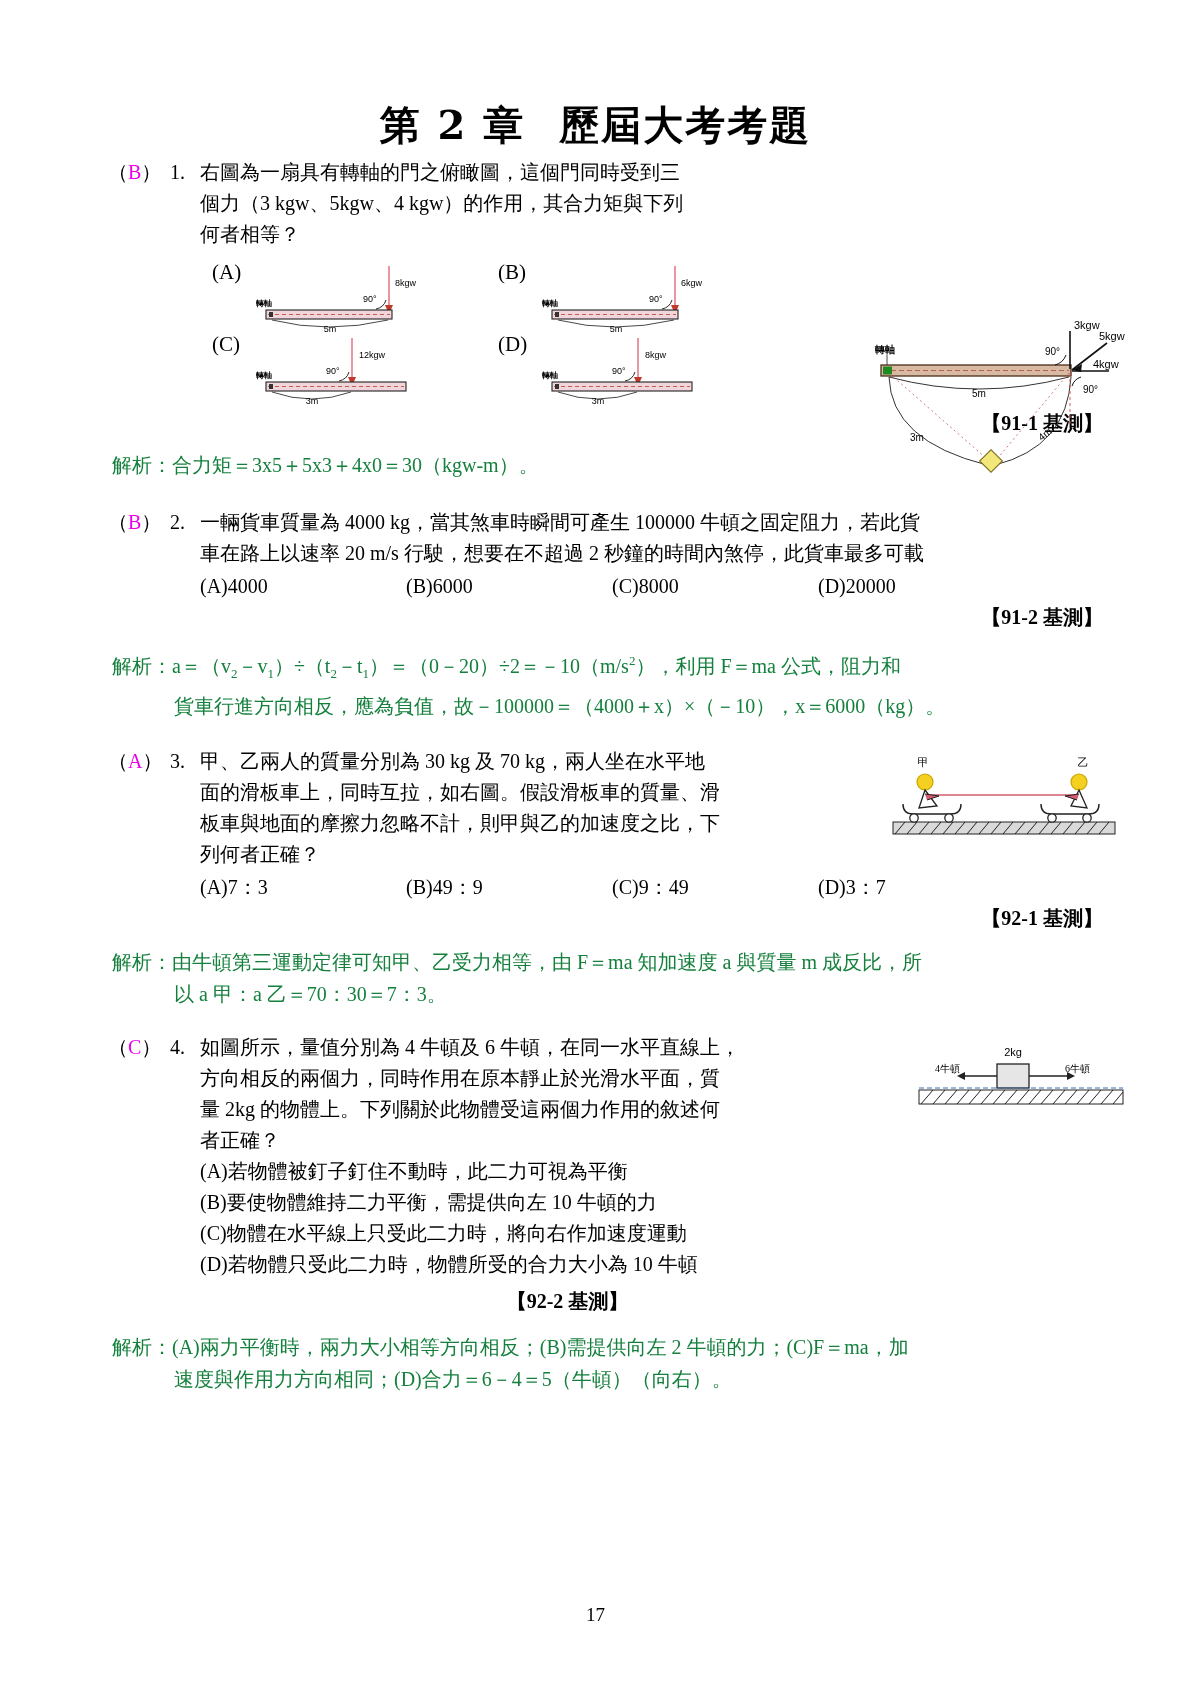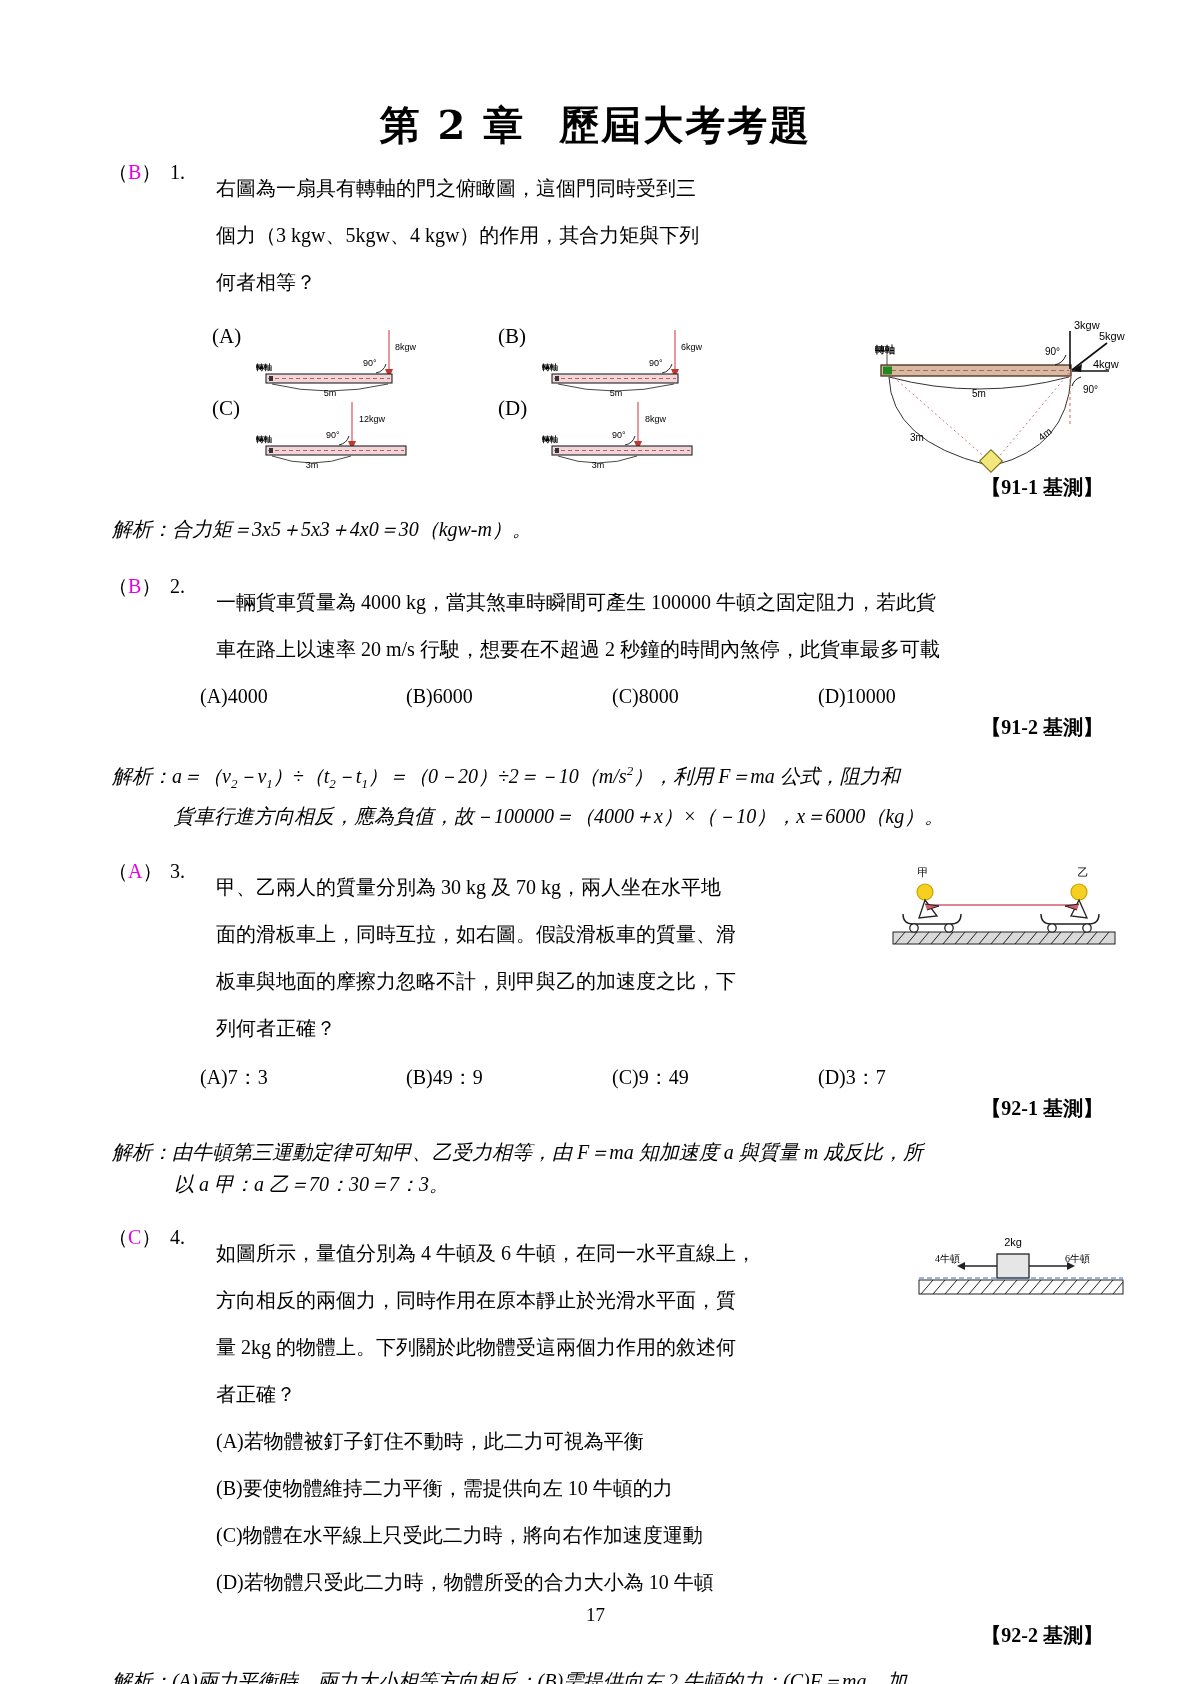--- a/index.html
+++ b/index.html
@@ -25,31 +25,31 @@
   
   .q{position:relative;margin:0 0 0 0;}
   .qrow{display:flex;align-items:flex-start;}
   .ansbox{
     width:62px;flex:0 0 62px;text-align:left;
     font-size:20px;line-height:30px;white-space:nowrap;
   }
   .ansbox .letter{color:#e800e8;font-weight:normal;}
   .qnum{width:30px;flex:0 0 30px;font-size:20px;line-height:30px;}
   .qbody{flex:1;font-size:20px;line-height:31px;}
-  .qbody p{margin:16px;}
+  .qbody p{margin:0;}
 
   .opts-row{display:flex;margin-top:2px;}
   .opts-row .opt{font-size:20px;line-height:31px;}
   .src{
     text-align:right;font-size:20px;font-weight:bold;
     margin-top:2px;padding-right:88px;margin-left:32px;
   }
   .exp{
-    color:#000000;font-size:20px;line-height:32px;
-    margin:14px 0 0 0;padding-left:104px;text-indent:-0px;font-style:italic;
+    color:#15803d;font-size:20px;line-height:32px;
+    margin:14px 0 0 0;padding-left:104px;text-indent:-0px;
   }
   .exp .hang{display:block;padding-left:62px;text-indent:-62px;}
   sub{font-size:13px;}
   sup{font-size:13px;}
 
   
   .door-main{position:absolute;right:72px;top:164px;width:250px;height:160px;}
 
   .pagenum{
     position:absolute;bottom:58px;left:0;right:0;text-align:center;
@@ -215,21 +215,21 @@
     <div class="qrow" style="padding-left:108px;padding-right:72px;">
       <div class="ansbox">（<span class="letter">B</span>）</div>
       <div class="qnum">2.</div>
       <div class="qbody">
         <p>一輛貨車質量為 4000 kg，當其煞車時瞬間可產生 100000 牛頓之固定阻力，若此貨</p>
         <p>車在路上以速率 20 m/s 行駛，想要在不超過 2 秒鐘的時間內煞停，此貨車最多可載</p>
         <div class="opts-row">
           <span class="opt" style="width:206px;">(A)4000</span>
           <span class="opt" style="width:206px;">(B)6000</span>
           <span class="opt" style="width:206px;">(C)8000</span>
-          <span class="opt">(D)10000</span>
+          <span class="opt">(D)20000</span>
         </div>
       </div>
     </div>
     <div class="src">【91-2 基測】</div>
     <div class="exp" style="padding-left:112px;margin-top:14px;">
       <span class="hang">解析：a＝（v<sub>2</sub>－v<sub>1</sub>）÷（t<sub>2</sub>－t<sub>1</sub>）＝（0－20）÷2＝－10（m/s<sup>2</sup>），利用 F＝ma 公式，阻力和</span>
       <span class="hang" style="padding-left:62px;text-indent:0;">貨車行進方向相反，應為負值，故－100000＝（4000＋x）×（－10），x＝6000（kg）。</span>
     </div>
   </div>
 
@@ -352,21 +352,21 @@
         <p>如圖所示，量值分別為 4 牛頓及 6 牛頓，在同一水平直線上，</p>
         <p>方向相反的兩個力，同時作用在原本靜止於光滑水平面，質</p>
         <p>量 2kg 的物體上。下列關於此物體受這兩個力作用的敘述何</p>
         <p>者正確？</p>
         <p>(A)若物體被釘子釘住不動時，此二力可視為平衡</p>
         <p>(B)要使物體維持二力平衡，需提供向左 10 牛頓的力</p>
         <p>(C)物體在水平線上只受此二力時，將向右作加速度運動</p>
         <p>(D)若物體只受此二力時，物體所受的合力大小為 10 牛頓</p>
       </div>
     </div>
-    <div class="src" style="margin-top:8px;">【92-2 基測】</div>
+    <div class="src" style="margin-top:8px;text-align:center;">【92-2 基測】</div>
     <div class="exp" style="padding-left:112px;margin-top:16px;">
       <span class="hang">解析：(A)兩力平衡時，兩力大小相等方向相反；(B)需提供向左 2 牛頓的力；(C)F＝ma，加</span>
       <span class="hang" style="padding-left:62px;text-indent:0;">速度與作用力方向相同；(D)合力＝6－4＝5（牛頓）（向右）。</span>
     </div>
   </div>
 
   <div class="pagenum">17</div>
 
 </div>
 

